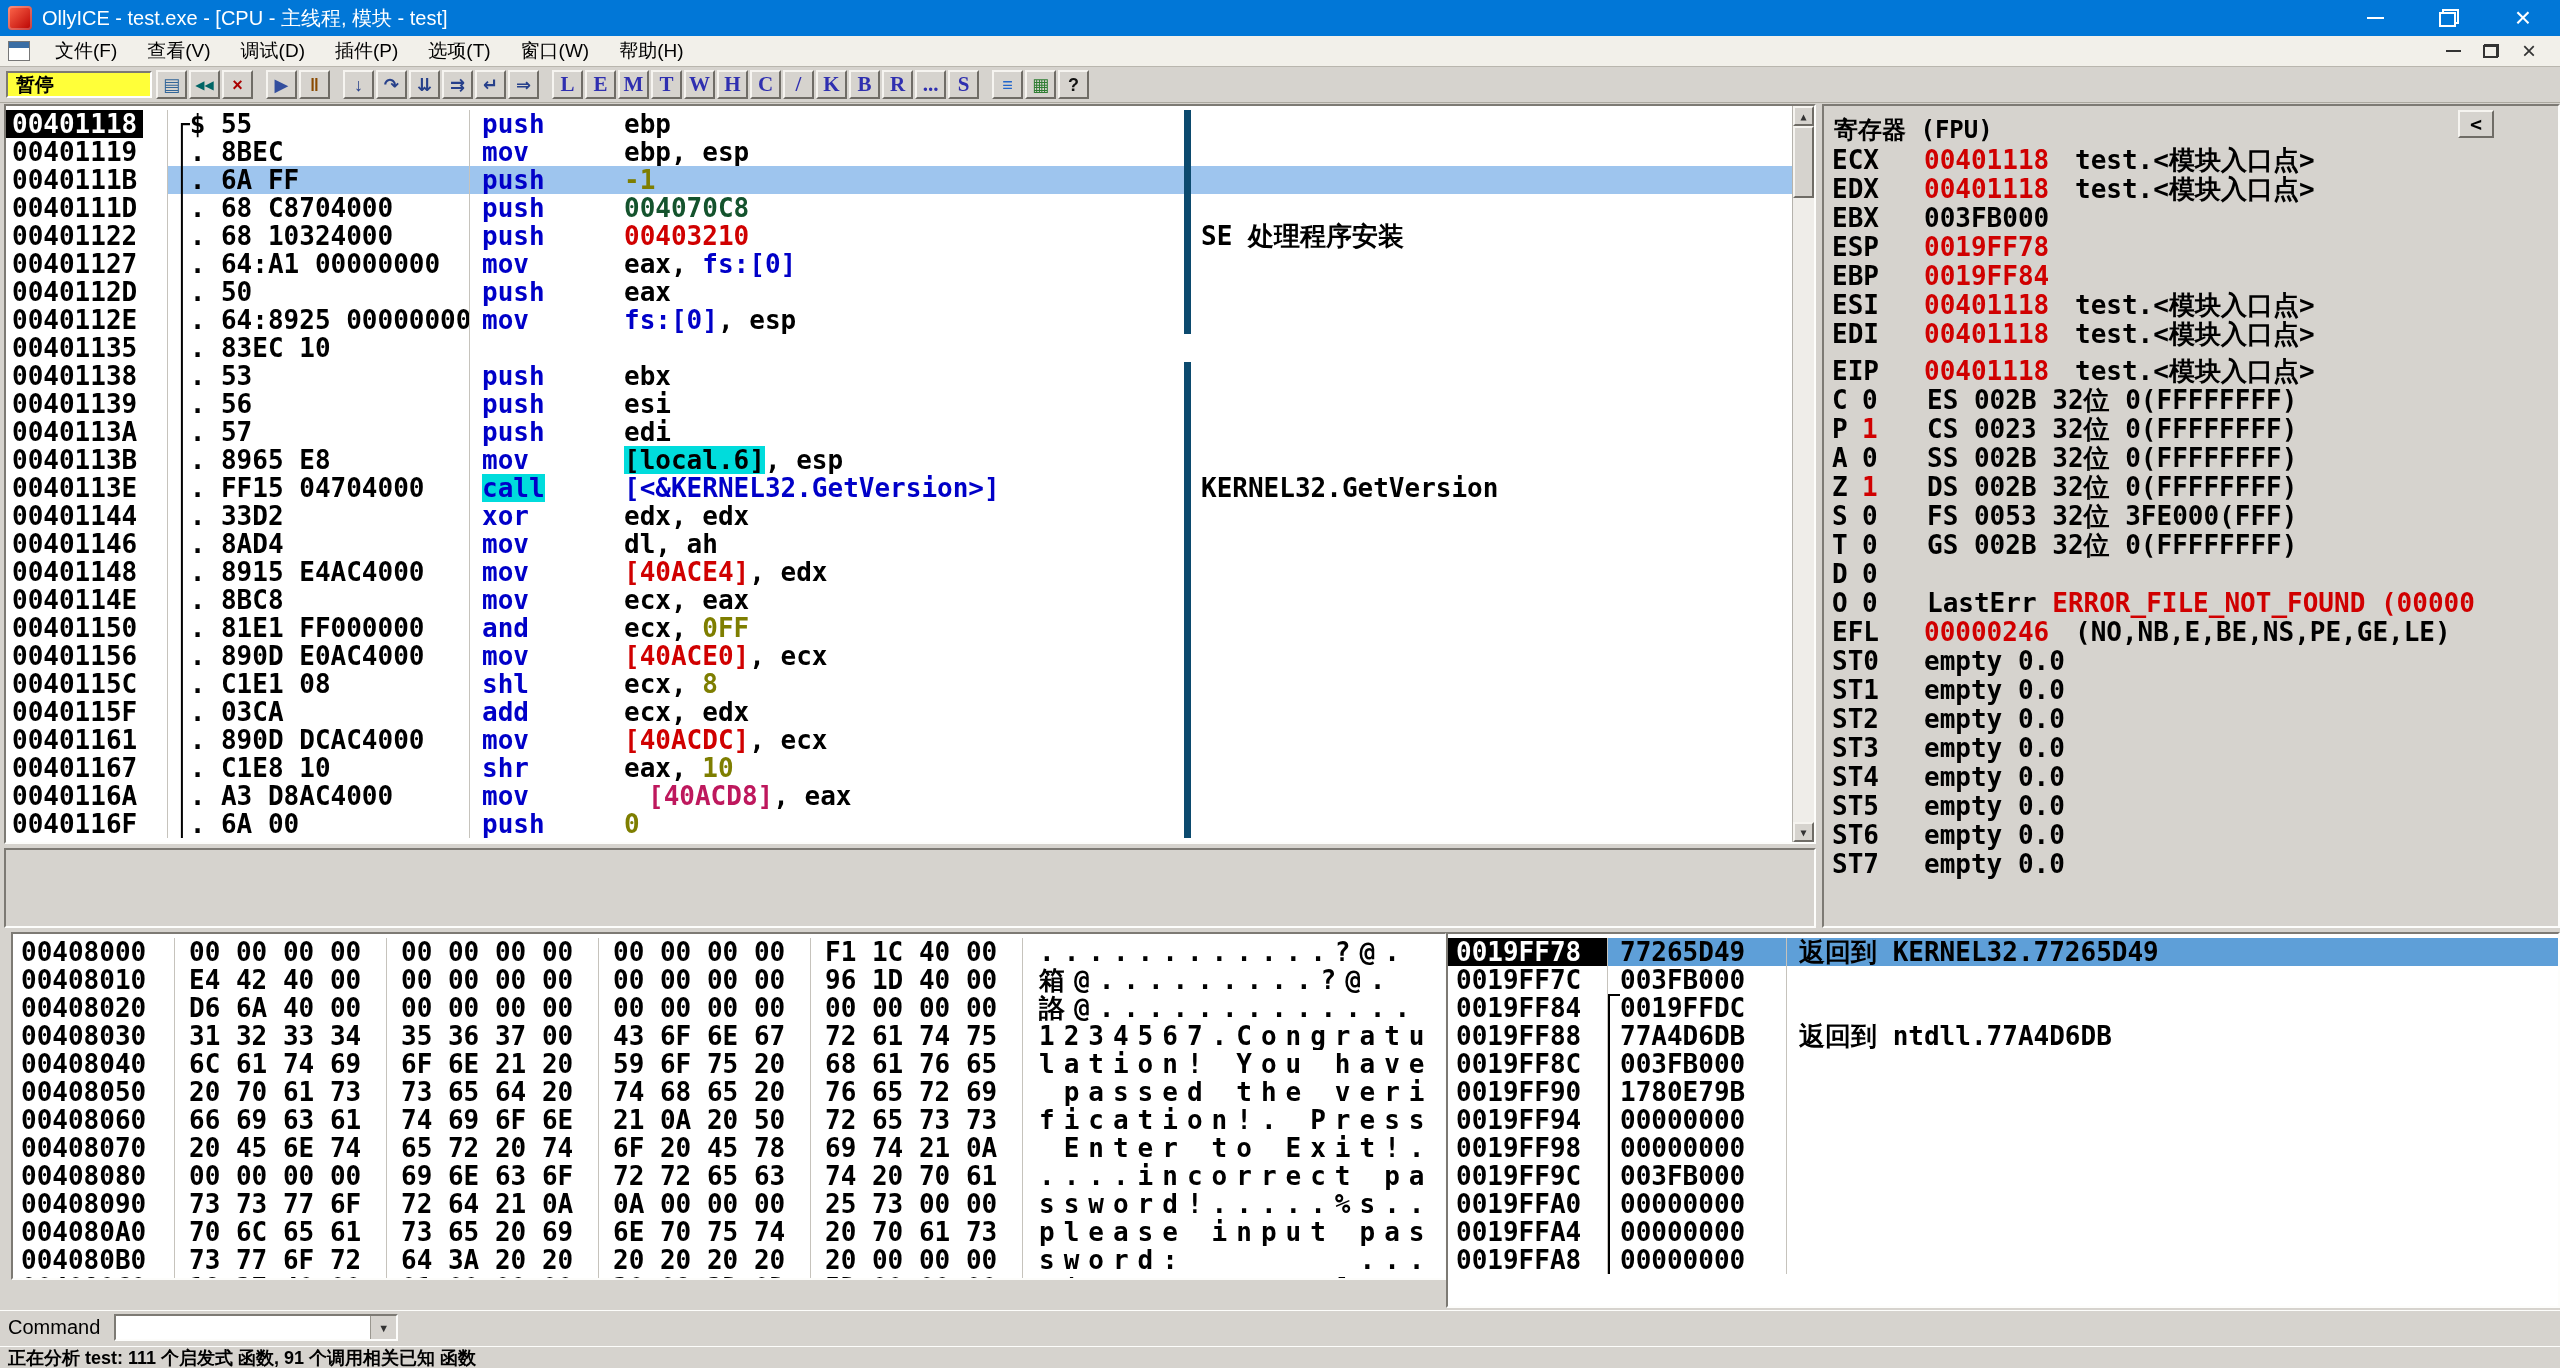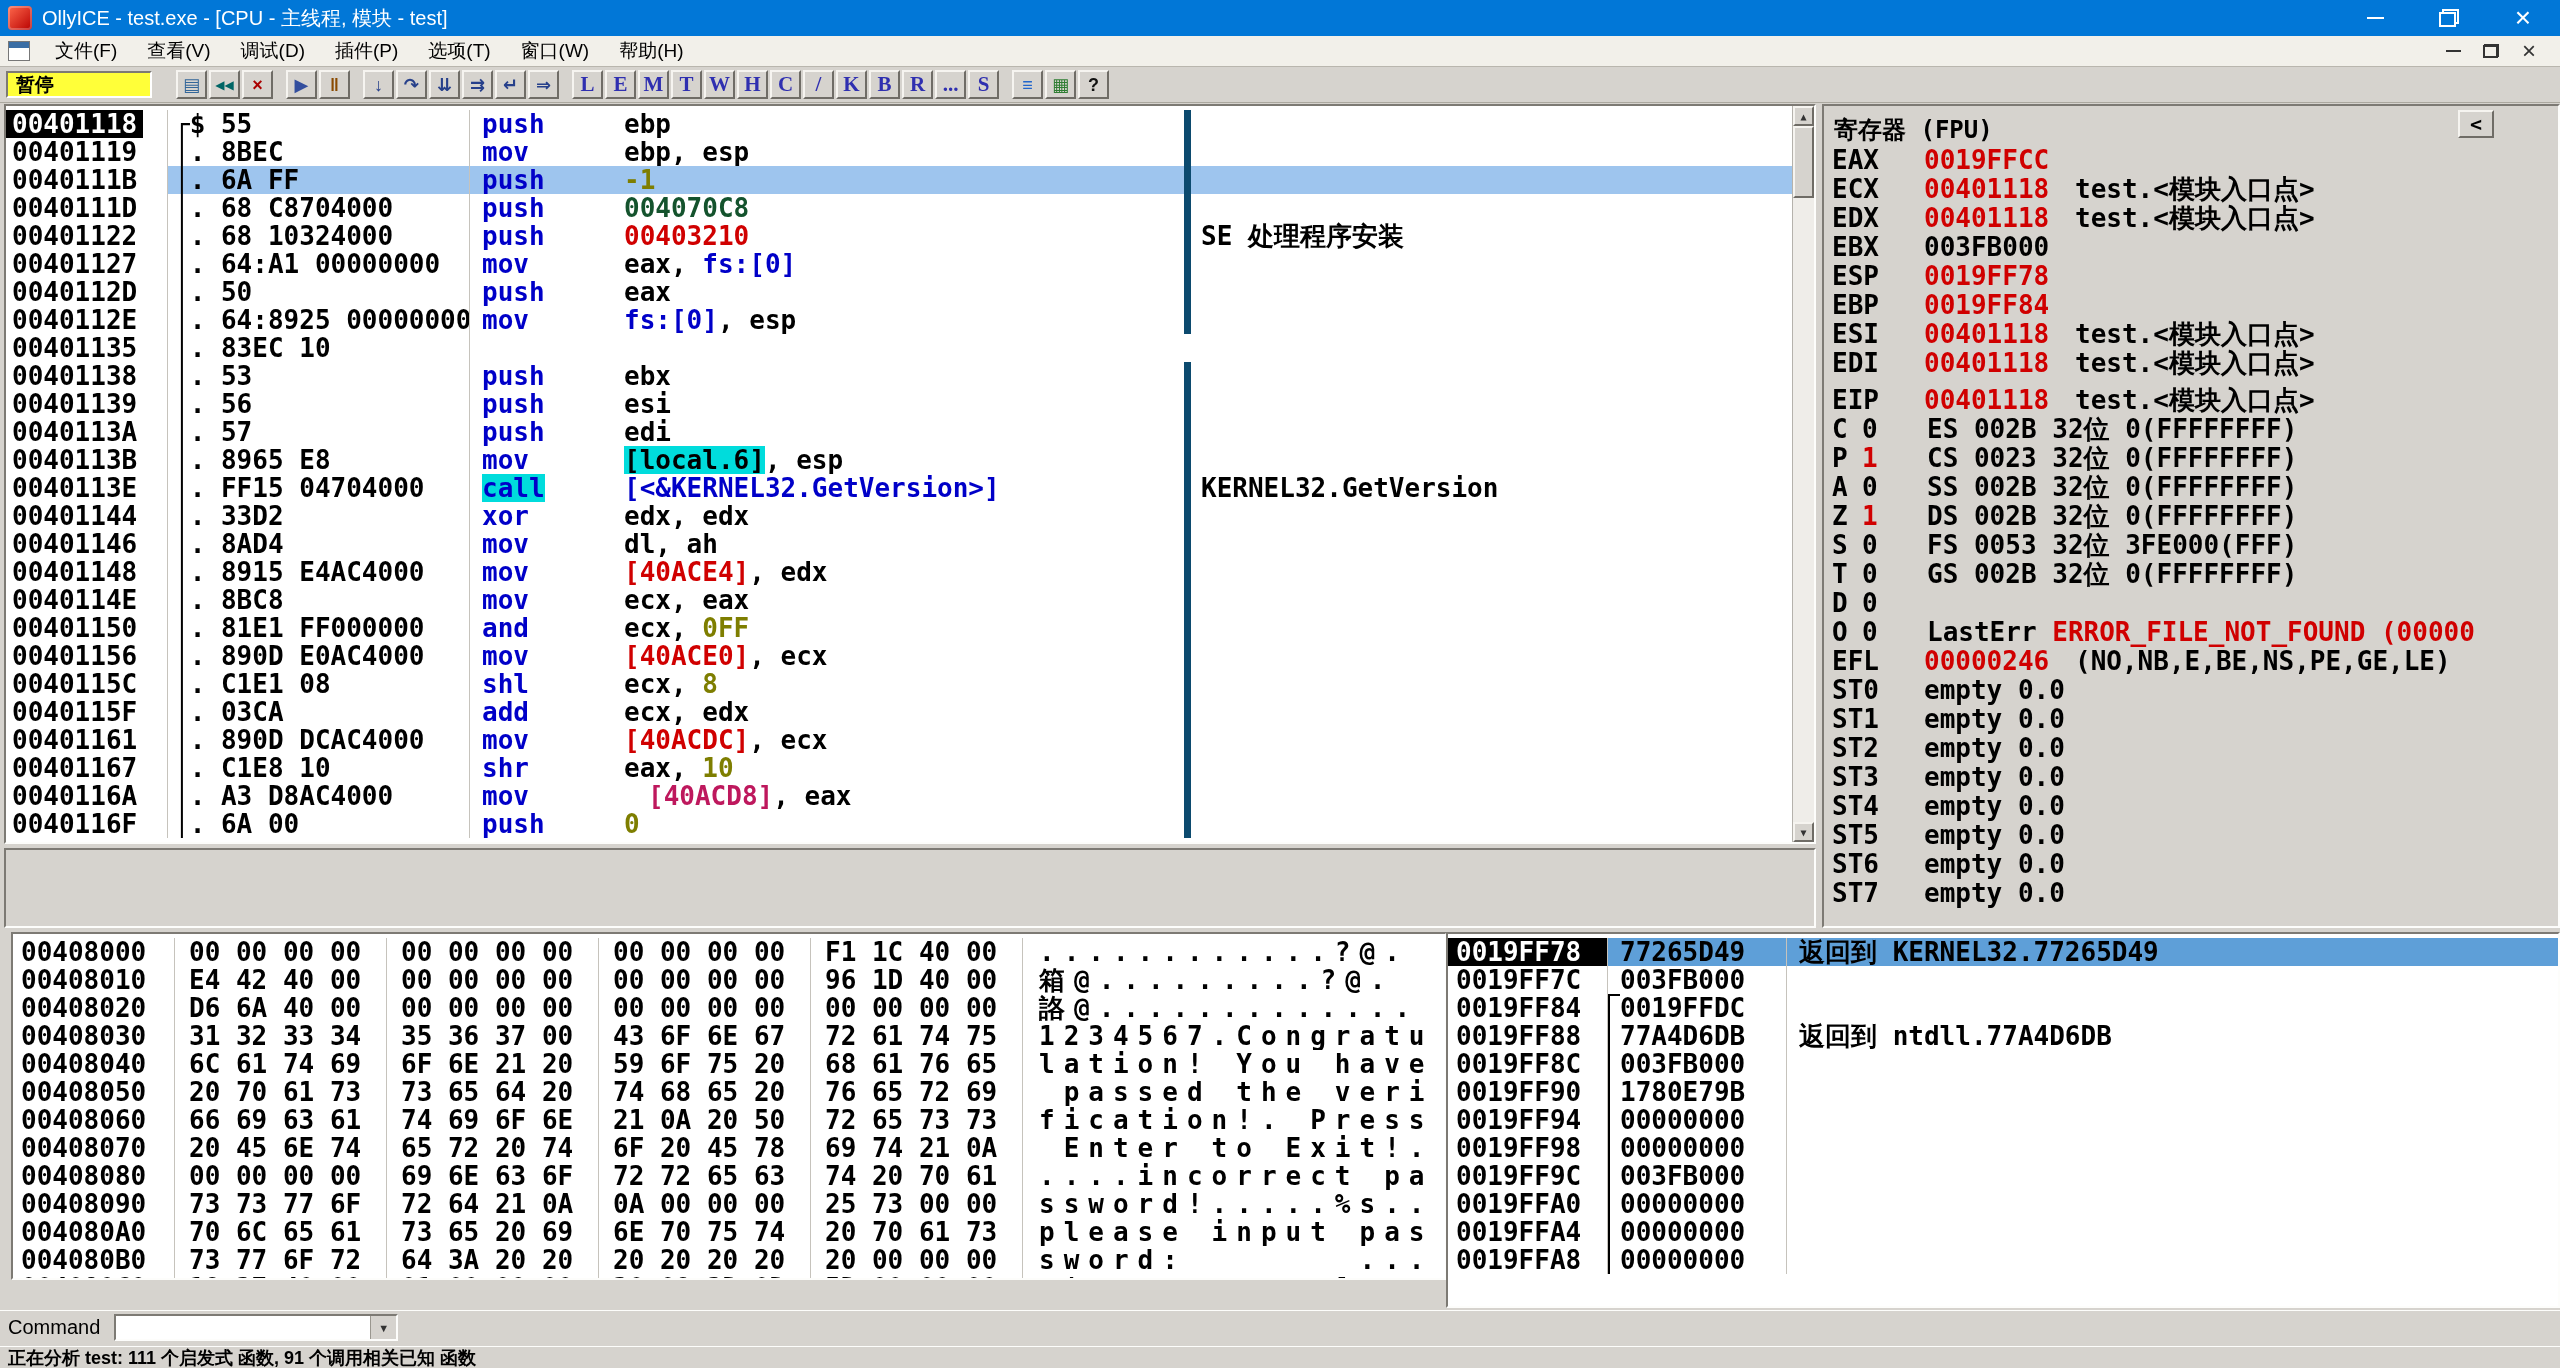--- a/index.html
+++ b/index.html
@@ -27,21 +27,21 @@
   #mdi-controls{margin-left:auto;display:flex;align-items:center;margin-right:12px}
   .mdi-btn{width:38px;height:25px;display:flex;align-items:center;justify-content:center;color:#333}
   #mdi-min i{display:block;width:15px;height:2px;background:#333}
   .rest2{position:relative;width:16px;height:14px;display:block}
   .rest2::before{content:"";position:absolute;right:0;top:0;width:11px;height:9px;border:2px solid #333}
   .rest2::after{content:"";position:absolute;left:0;bottom:0;width:11px;height:9px;border:2px solid #333;background:#F2F0EA}
   #mdi-close{font-size:24px;line-height:1}
 
   
   #toolbar{position:absolute;top:67px;left:0;right:0;height:36px;background:#D6D3CE;border-bottom:1px solid #ABA89F;display:flex;align-items:center;padding-left:6px}
-  #pause-field{width:146px;height:27px;flex:none;background:#FFFF39;border:2px solid;border-color:#7d7a74 #fff #fff #7d7a74;font-size:19px;font-weight:bold;display:flex;align-items:center;padding:0 8px;margin-right:24px}
+  #pause-field{width:146px;height:27px;flex:none;background:#FFFF39;border:2px solid;border-color:#7d7a74 #fff #fff #7d7a74;font-size:19px;font-weight:bold;display:flex;align-items:center;padding:0 8px;margin-right:4px}
   .tb-sep{width:11px;flex:none}
   .tb-btn{width:31px;height:29px;flex:none;margin-right:2px;background:#D6D3CE;border:2px solid;border-color:#F6F4F0 #6F6C66 #6F6C66 #F6F4F0;display:flex;align-items:center;justify-content:center;cursor:default}
   .tb-letter{font-family:"Liberation Serif",serif;font-weight:bold;font-size:21px;color:#2F2FB0}
   .tb-ic{font-size:18px;font-weight:bold;line-height:1}
 
   
   .pane{position:absolute;border:2px solid;border-color:#7d7a74 #FDFDFB #FDFDFB #7d7a74;background:#fff;overflow:hidden}
   #disasm{left:4px;top:104px;width:1812px;height:740px}
   #infopane{left:4px;top:848px;width:1812px;height:80px;background:#D6D3CE}
   #registers{left:1822px;top:104px;width:738px;height:824px;background:#D6D3CE}
@@ -277,21 +277,20 @@
 </div>
 
 <div class="pane" id="infopane"></div>
 
 <div class="pane" id="registers">
   <div id="reg-header">
     <span id="reg-header-label">寄存器 (FPU)</span>
     <div id="reg-collapse">&lt;</div>
   </div>
   <div id="reg-lines">
-      <div class="rline"><span class="rn">EAX</span><span class="rv red">0019FFCC</span></div>
       <div class="rline"><span class="rn">ECX</span><span class="rv red">00401118</span><span>test.&lt;模块入口点&gt;</span></div>
       <div class="rline"><span class="rn">EDX</span><span class="rv red">00401118</span><span>test.&lt;模块入口点&gt;</span></div>
       <div class="rline"><span class="rn">EBX</span><span class="rv">003FB000</span></div>
       <div class="rline"><span class="rn">ESP</span><span class="rv red">0019FF78</span></div>
       <div class="rline"><span class="rn">EBP</span><span class="rv red">0019FF84</span></div>
       <div class="rline"><span class="rn">ESI</span><span class="rv red">00401118</span><span>test.&lt;模块入口点&gt;</span></div>
       <div class="rline"><span class="rn">EDI</span><span class="rv red">00401118</span><span>test.&lt;模块入口点&gt;</span></div>
       <div class="rline g8"><span class="rn">EIP</span><span class="rv red">00401118</span><span>test.&lt;模块入口点&gt;</span></div>
       <div class="rline g12"><span class="fn">C</span><span class="fv">0</span><span>ES 002B 32位 0(FFFFFFFF)</span></div>
       <div class="rline"><span class="fn">P</span><span class="fv red">1</span><span>CS 0023 32位 0(FFFFFFFF)</span></div>

